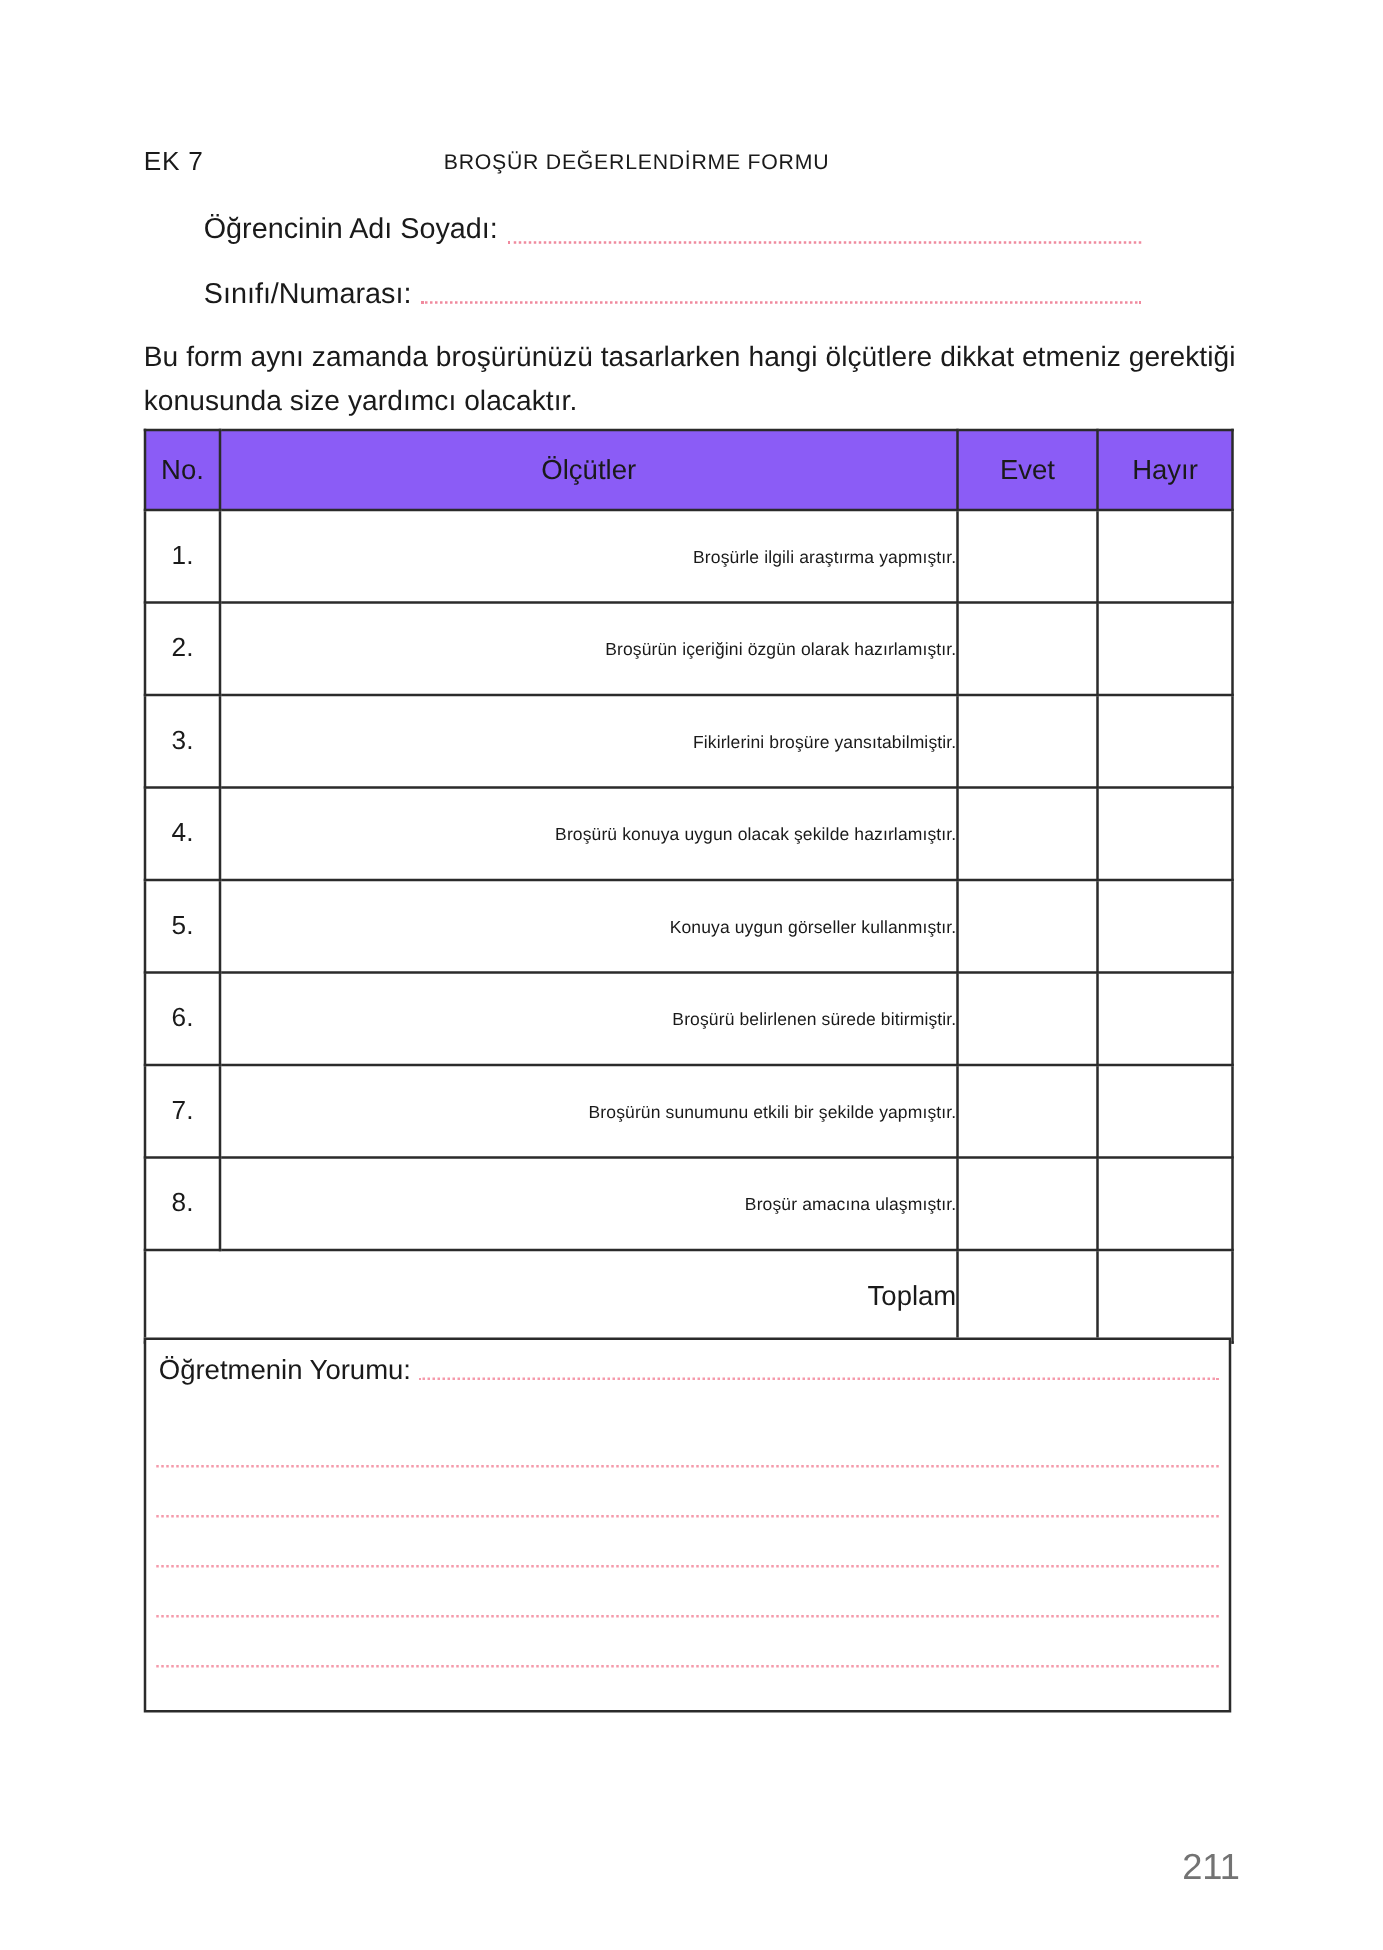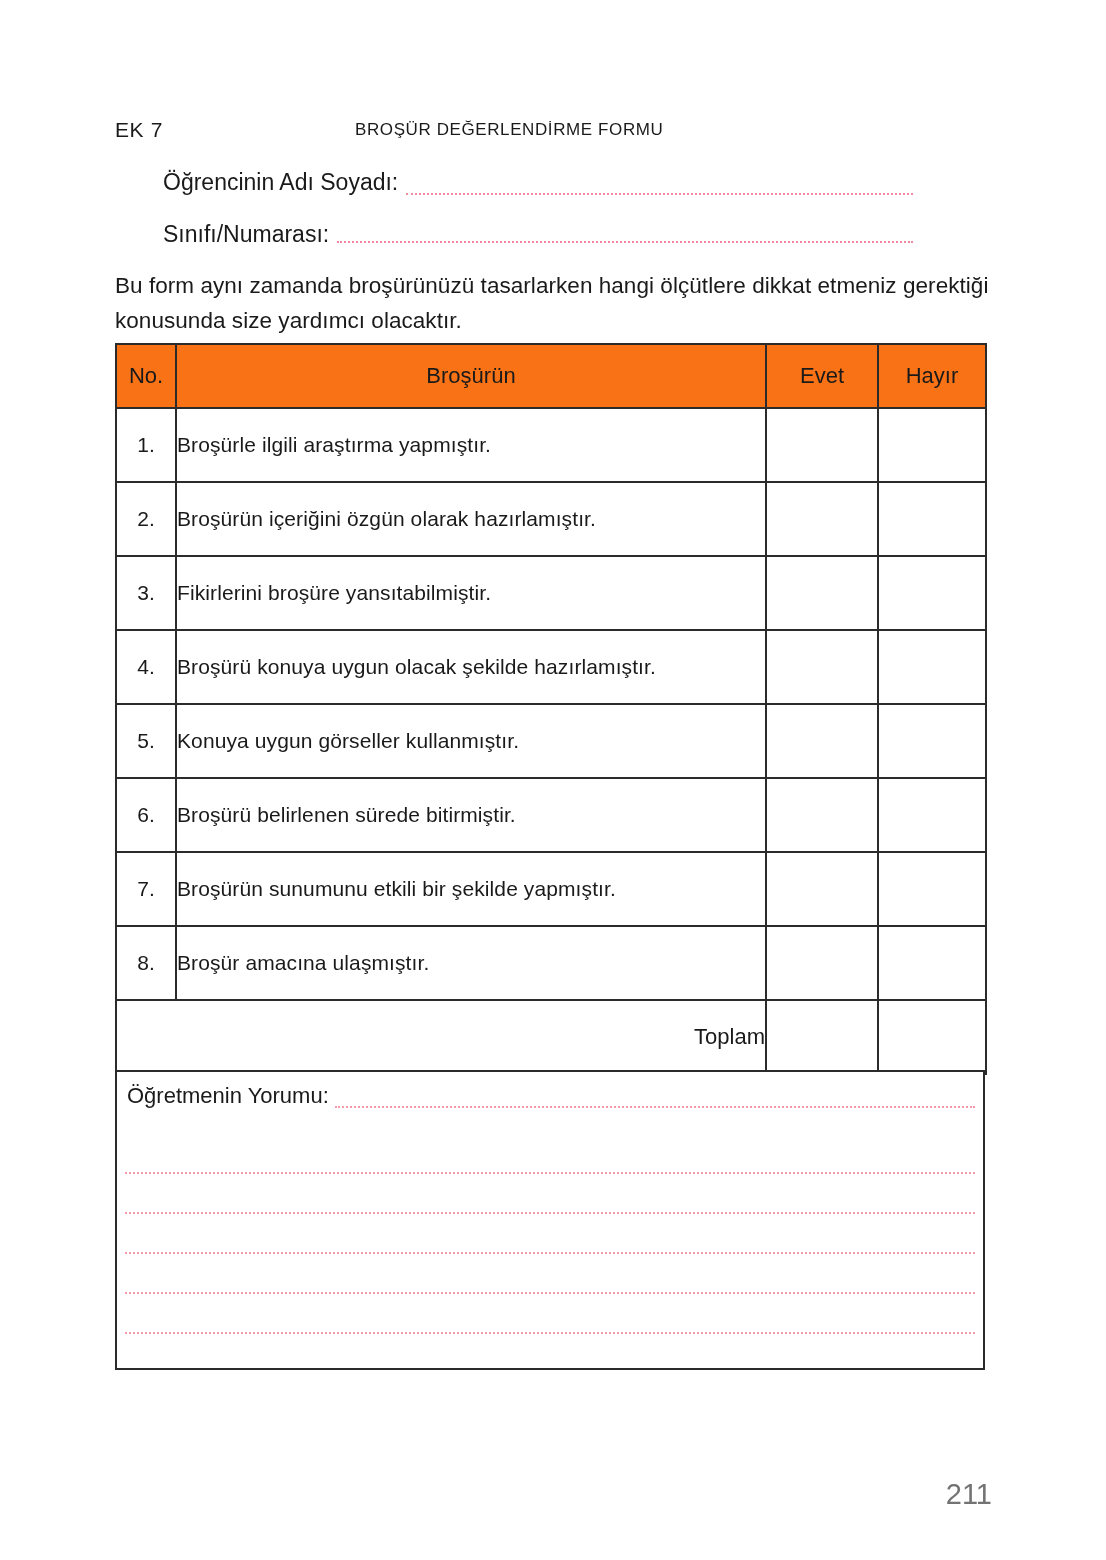--- a/index.html
+++ b/index.html
@@ -94,40 +94,40 @@
   .criteria-table td {
     border: 2px solid #2b2b2b;
     padding: 0;
   }
   .col-no    { width: 60px; }
   .col-crit  { width: 590px; }
   .col-yes   { width: 112px; }
   .col-no2   { width: 108px; }
 
   .criteria-table thead th {
-    background: #f97316;
+    background: #8b5cf6;
     height: 64px;
     font-weight: normal;
     font-size: 22px;
     text-align: center;
     vertical-align: middle;
   }
 
   .criteria-table tbody td {
     height: 74px;
     vertical-align: middle;
   }
   .cell-no {
     text-align: center;
     font-size: 21px;
   }
   .cell-crit {
-    text-align: left;
+    text-align: right;
     padding-left: 16px;
-    font-size: 21px;
+    font-size: 14px;
     letter-spacing: 0.1px;
   }
   .cell-mark { background: #ffffff; }
 
   .total-row td {
     height: 60px;
   }
   .cell-total-label {
     text-align: right;
     padding-right: 14px;
@@ -147,21 +147,21 @@
     border-top: 2px solid #2b2b2b;
     background: #ffffff;
     overflow: hidden;
   }
   .comment-head {
     position: absolute;
     left: 10px;
     top: 12px;
     right: 8px;
     display: flex;
-    align-items: flex-end;
+    align-items: center;
   }
   .comment-head .c-label {
     font-size: 22px;
     white-space: nowrap;
     line-height: 1.1;
   }
   .comment-head .c-blank {
     flex: 1;
     height: 15px;
     margin-left: 6px;
@@ -212,21 +212,21 @@
   <table class="criteria-table">
     <colgroup>
       <col class="col-no">
         <col class="col-crit">
         <col class="col-yes">
         <col class="col-no2">
     </colgroup>
     <thead>
       <tr>
         <th>No.</th>
-        <th>Broşürün</th>
+        <th>Ölçütler</th>
         <th>Evet</th>
         <th>Hayır</th>
       </tr>
     </thead>
     <tbody>
       <tr>
         <td class="cell-no">1.</td>
         <td class="cell-crit">Broşürle ilgili araştırma yapmıştır.</td>
         <td class="cell-mark"></td>
         <td class="cell-mark"></td>

